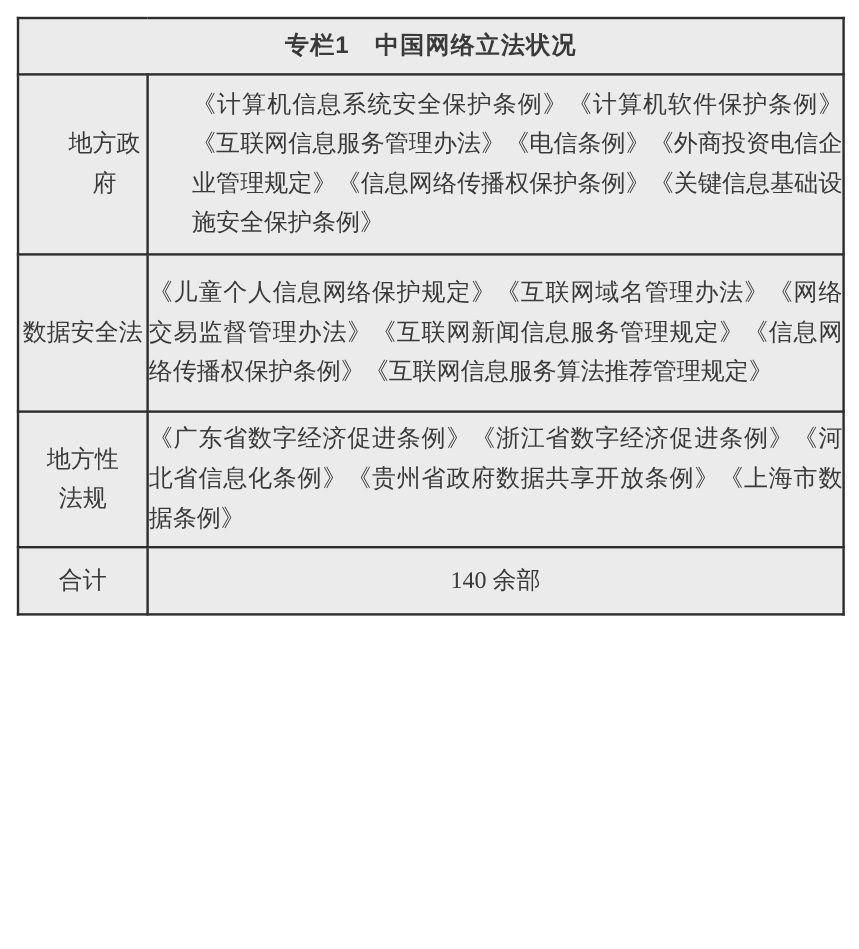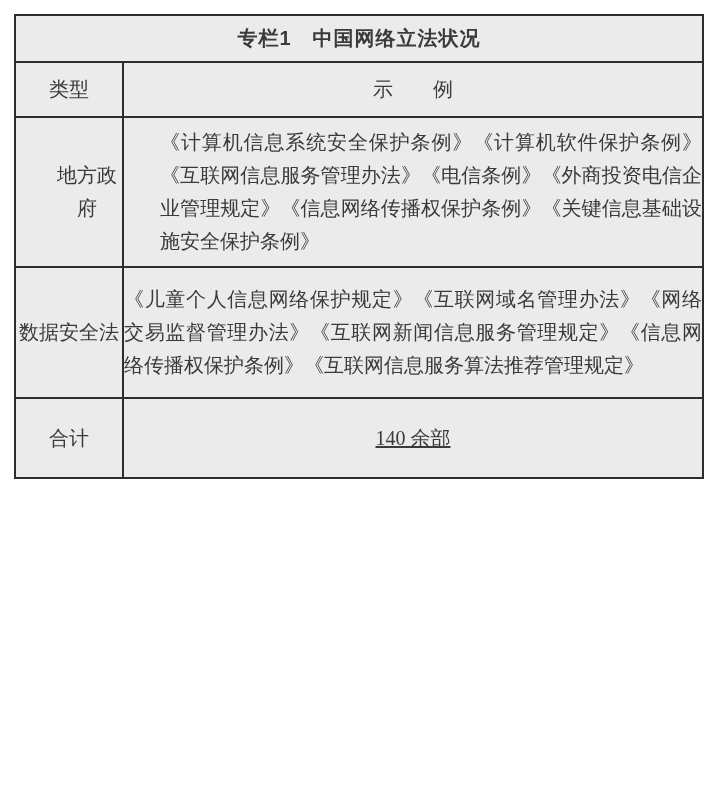--- a/index.html
+++ b/index.html
@@ -54,22 +54,21 @@
     text-align: center;
     white-space: pre-line;
     padding: 0 4px;
   }
   td.examples-cell {
     text-align: justify;
     padding: 0 14px 0 15px;
   }
   td.examples-cell.center {
     text-align: center;
-    padding: 12px;
-    text-decoration: underline;
+    padding: 0;
   }
   tr.r0 td { height: 98px; }
   tr.r1 td { height: 148px; padding-left: 36px; }
   tr.r2 td { height: 129px; }
   tr.r3 td { height: 111px; }
   tr.r4 td { height: 120px; }
   tr.r5 td { height: 54px; }
 </style>
 </head>
 <body>
@@ -77,33 +76,34 @@
 <div class="page">
   <table class="panel">
     <colgroup>
       <col style="width:108px">
       <col style="width:580px">
     </colgroup>
     <thead>
       <tr>
         <th colspan="2" class="title-bar">专栏1　中国网络立法状况</th>
       </tr>
-      <tr class="head-row">
-        <th>类型</th>
-        <th>示　　例</th>
-      </tr>
     </thead>
     <tbody>
       <tr class="r1">
         <td class="type-cell">地方政府</td>
         <td class="examples-cell">《计算机信息系统安全保护条例》《计算机软件保护条例》《互联网信息服务管理办法》《电信条例》《外商投资电信企业管理规定》《信息网络传播权保护条例》《关键信息基础设施安全保护条例》</td>
       </tr>
       <tr class="r2">
         <td class="type-cell">数据安全法</td>
         <td class="examples-cell">《儿童个人信息网络保护规定》《互联网域名管理办法》《网络交易监督管理办法》《互联网新闻信息服务管理规定》《信息网络传播权保护条例》《互联网信息服务算法推荐管理规定》</td>
       </tr>
+      <tr class="r3">
+        <td class="type-cell">地方性
+法规</td>
+        <td class="examples-cell">《广东省数字经济促进条例》《浙江省数字经济促进条例》《河北省信息化条例》《贵州省政府数据共享开放条例》《上海市数据条例》</td>
+      </tr>
       <tr class="r5">
         <td class="type-cell">合计</td>
         <td class="examples-cell center">140 余部</td>
       </tr>
     </tbody>
   </table>
 </div>
 
 </body></html>

